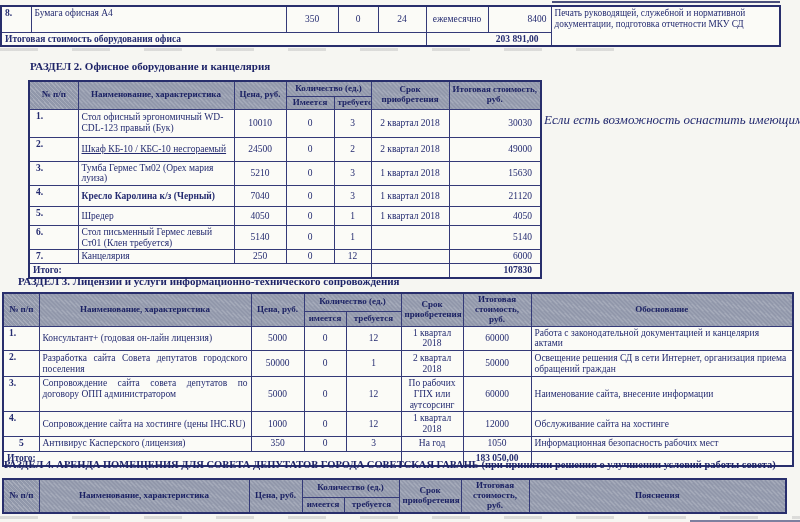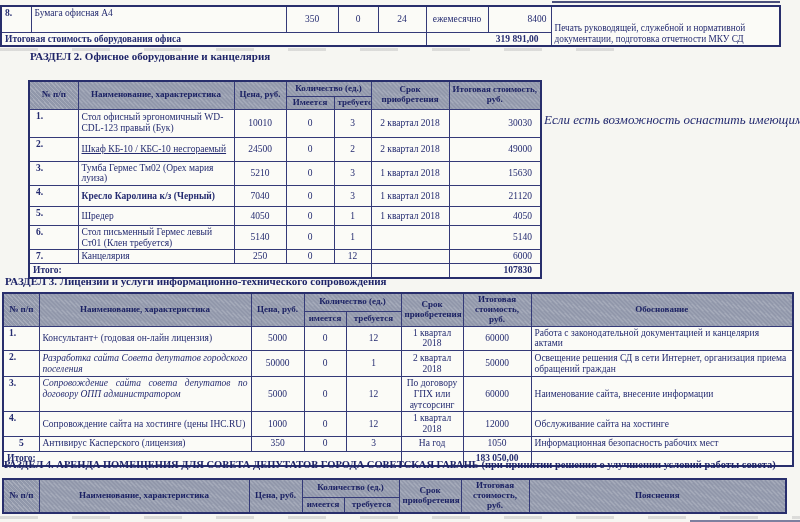--- a/index.html
+++ b/index.html
@@ -33,29 +33,29 @@
     font-weight:bold;
     font-size:9px;
     text-align:center;
     color:#1c2264;
     line-height:1.1;
   }
   .c { text-align:center; }
   .r { text-align:right; padding-right:8px; }
   .b { font-weight:bold; }
   .u { text-decoration:underline; }
-  .jst { text-align:justify;font-style:italic; }
+  .jst { text-align:justify; }
   .title {
     position:absolute;
     font-weight:bold;
     font-size:11px;
     color:#1e2468;
     white-space:nowrap;
   }
-  .note-txt { font-size:9.3px; vertical-align:top; padding-top:16px; }
+  .note-txt { font-size:9.3px; vertical-align:top; padding-top:1px; }
   .side-note {
     position:absolute;
     font-size:13px;
     white-space:nowrap;
     color:#242b70;
     font-style:italic;
   }
   .smudge {
     position:absolute;
     background:repeating-linear-gradient(90deg, rgba(125,125,130,.22) 0 38px, rgba(125,125,130,0) 38px 72px);
@@ -84,28 +84,28 @@
     <td style="vertical-align:top;">Бумага офисная А4</td>
     <td class="c">350</td>
     <td class="c">0</td>
     <td class="c">24</td>
     <td class="c">ежемесячно</td>
     <td class="r" style="padding-right:4px;">8400</td>
     <td class="note-txt" rowspan="2">Печать руководящей, служебной и нормативной документации, подготовка отчетности МКУ СД</td>
   </tr>
   <tr style="height:13px;">
     <td class="b" colspan="5">Итоговая стоимость оборудования офиса</td>
-    <td class="b r" colspan="2" style="padding-right:12px;">319 891,00</td>
+    <td class="b r" colspan="2" style="padding-right:12px;">203 891,00</td>
   </tr>
 </tbody>
   </table>
 
 <div class="smudge" style="top:48px; left:0; width:620px; height:3px;"></div>
 
-<div class="title" style="top:50px; left:30px;">РАЗДЕЛ 2.  Офисное оборудование и канцелярия</div>
+<div class="title" style="top:60px; left:30px;">РАЗДЕЛ 2.  Офисное оборудование и канцелярия</div>
 
 <table class="doc" style="top:80px; left:28px; width:512px;">
   <colgroup>
     <col style="width:49px">
       <col style="width:156px">
       <col style="width:52px">
       <col style="width:48px">
     <col style="width:37px">
       <col style="width:78px">
       <col style="width:92px">
@@ -190,21 +190,21 @@
   <tr style="height:13px;">
     <td class="b" colspan="5">Итого:</td>
     <td></td>
     <td class="b r">107830</td>
   </tr>
 </tbody>
   </table>
 
 <div class="side-note" style="top:112px; left:544px;">Если есть возможность оснастить имеющимися, надо вычерки</div>
 
-<div class="title" style="top:275px; left:5px;">РАЗДЕЛ 3. Лицензии и услуги информационно-технического сопровождения</div>
+<div class="title" style="top:275px; left:18px;">РАЗДЕЛ 3. Лицензии и услуги информационно-технического сопровождения</div>
 
 <table class="doc" style="top:292px; left:2px; width:790px;">
   <colgroup>
     <col style="width:36px">
       <col style="width:212px">
       <col style="width:53px">
       <col style="width:42px">
     <col style="width:55px">
       <col style="width:62px">
       <col style="width:68px">
@@ -244,21 +244,21 @@
     <td class="c">2 квартал 2018</td>
     <td class="c">50000</td>
     <td>Освещение решения СД в сети Интернет, организация приема обращений граждан</td>
   </tr>
   <tr style="height:32px;">
     <td class="b" style="vertical-align:top; padding-left:5px;">3.</td>
     <td class="jst" style="vertical-align:top;">Сопровождение сайта совета депутатов по договору ОПП администратором</td>
     <td class="c">5000</td>
     <td class="c">0</td>
     <td class="c">12</td>
-    <td class="c">По договору ГПХ или аутсорсинг</td>
+    <td class="c">По рабочих ГПХ или аутсорсинг</td>
     <td class="c">60000</td>
     <td>Наименование сайта, внесение информации</td>
   </tr>
   <tr style="height:24px;">
     <td class="b" style="vertical-align:top; padding-left:5px;">4.</td>
     <td>Сопровождение сайта на хостинге (цены IHC.RU)</td>
     <td class="c">1000</td>
     <td class="c">0</td>
     <td class="c">12</td>
     <td class="c">1 квартал 2018</td>

